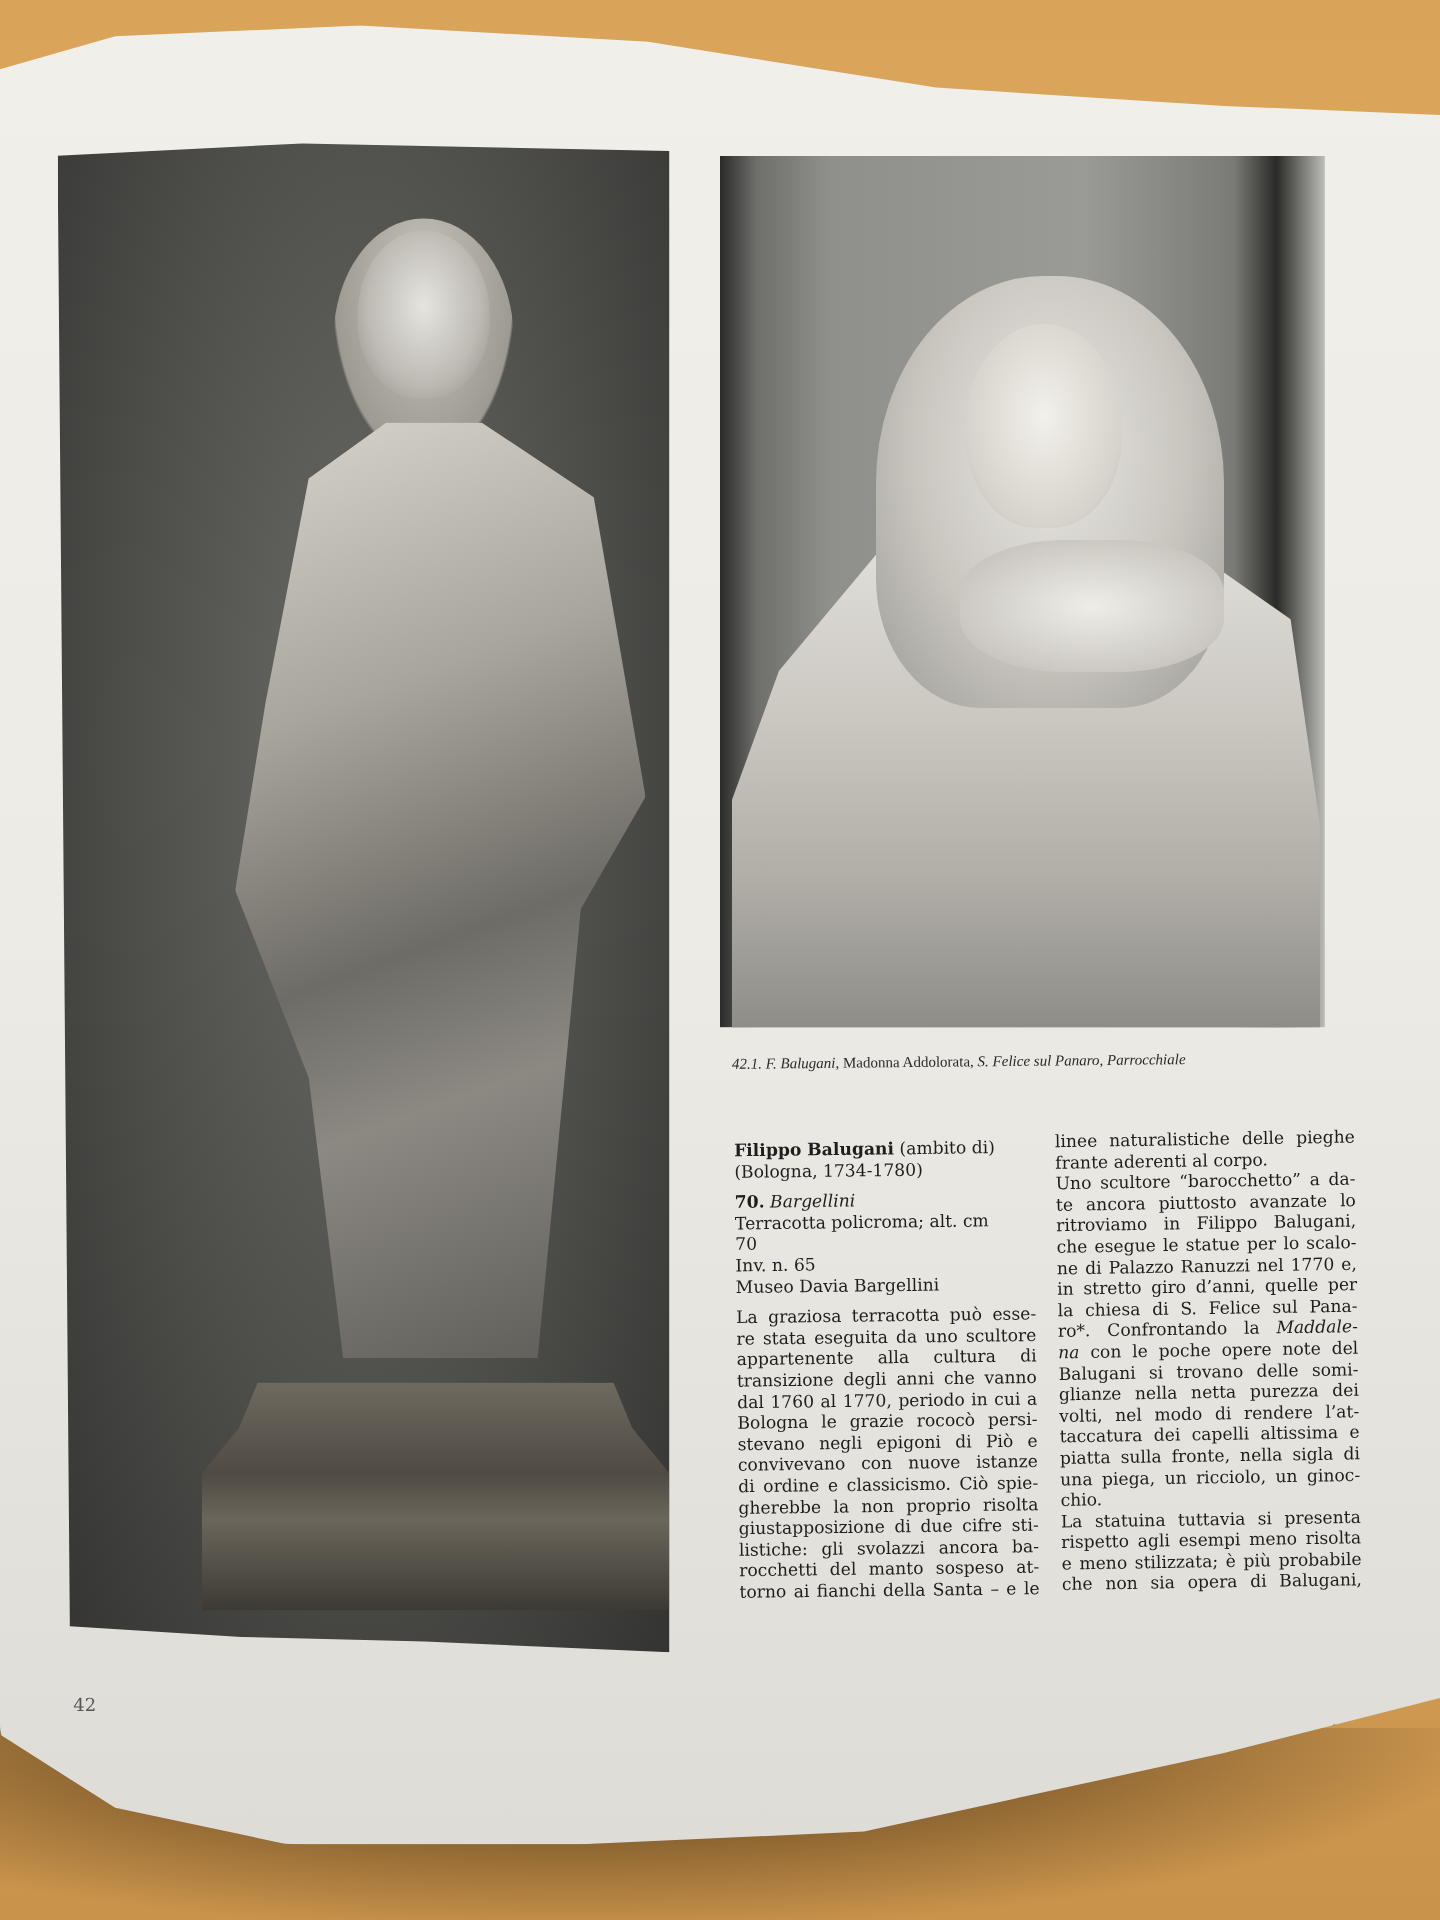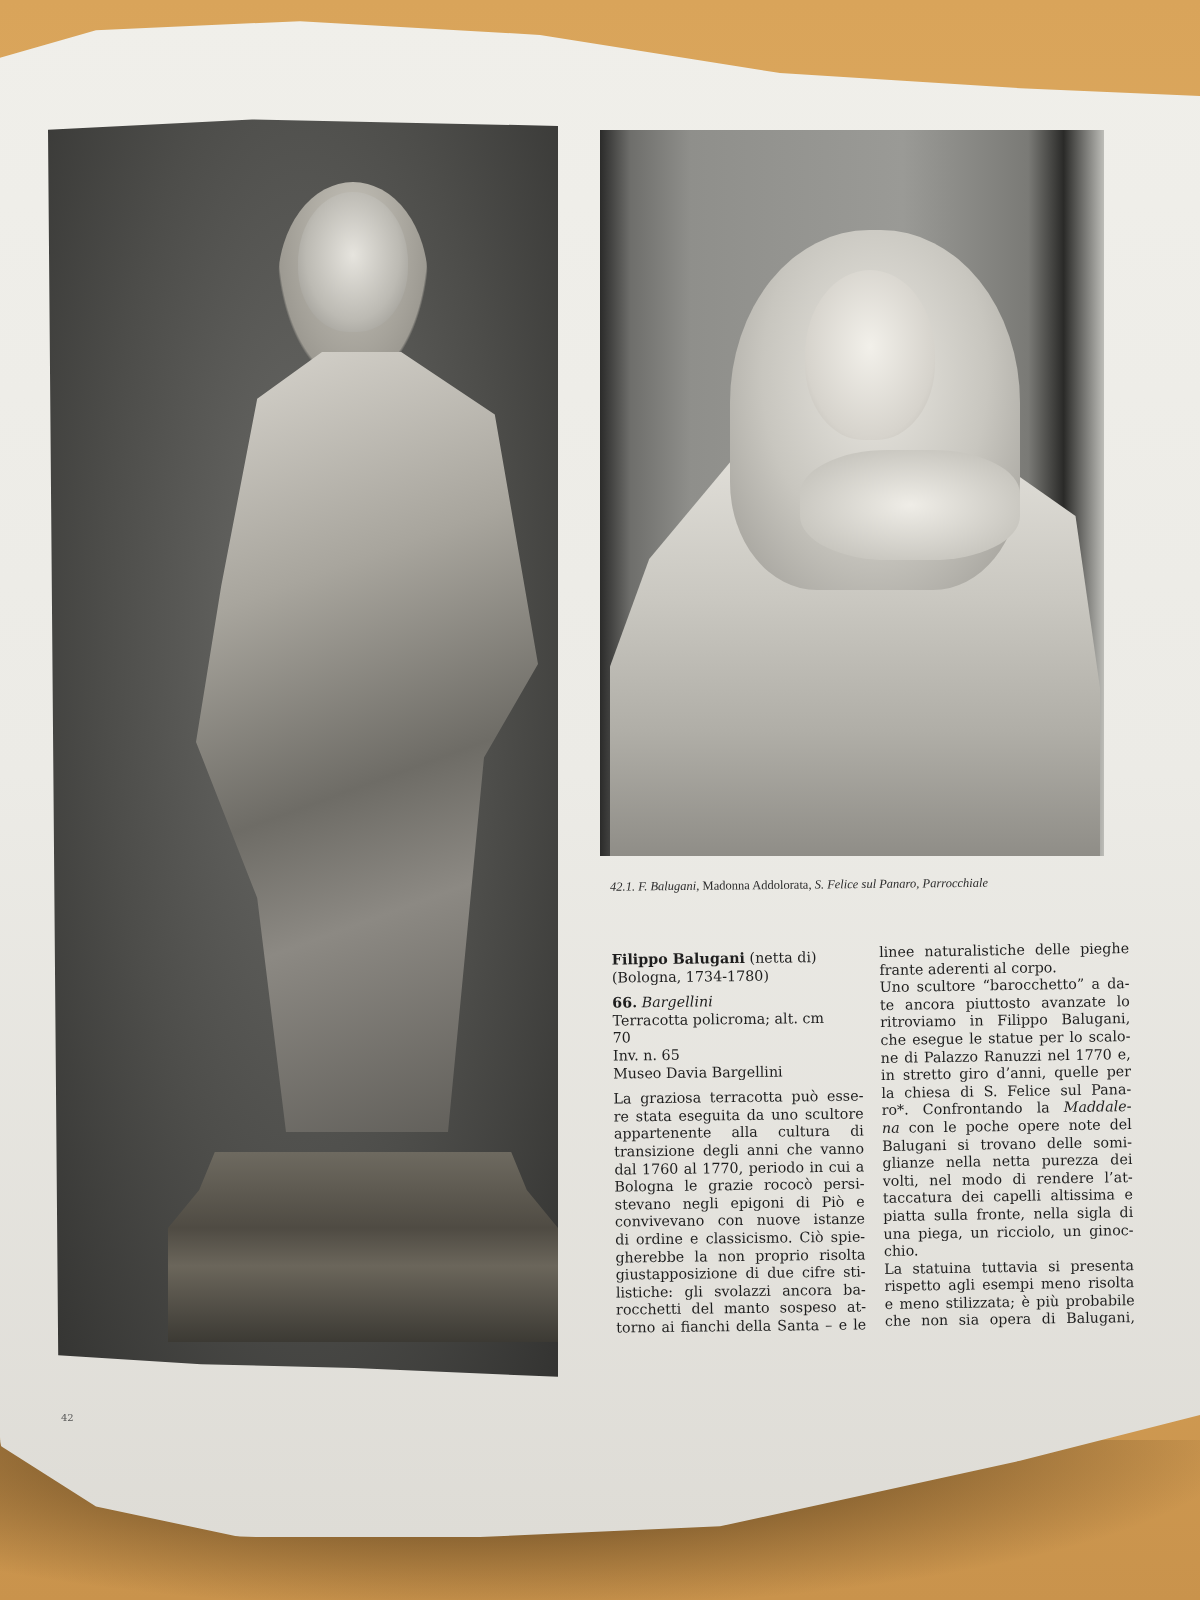--- a/index.html
+++ b/index.html
@@ -95,21 +95,21 @@
     .col-1 { left: 614px; top: 938px; transform: rotate(-0.7deg); }
     .col-2 { left: 882px; top: 930px; transform: rotate(-0.9deg); }
     .col p.line { white-space: nowrap; text-align: justify; text-align-last: justify; overflow: hidden; }
     .col p.line.last { text-align-last: left; }
     .col .gap { height: 8px; }
     .col b { font-weight: bold; }
     .col i { font-style: italic; }
 
     .page-num-left {
       position: absolute; left: 61px; top: 1400px;
-      font-family: "DejaVu Serif", serif; font-size: 10px; color: #555;
+      font-family: "DejaVu Serif", serif; font-size: 15px; color: #555;
     }
     .page-num-right {
       position: absolute; left: 1108px; top: 1424px;
       font-family: "DejaVu Serif", serif; font-size: 13px; color: #222;
     }
   </style>
 </head>
 <body>
 
 <div class="desk-shadow"></div>
@@ -136,26 +136,26 @@
     <i>42.1.</i>
     <i>F. Balugani</i>,
     <span>Madonna Addolorata,</span>
     <i>S. Felice sul Panaro,</i>
     <i>Parrocchiale</i>
   </div>
 
   <div class="col col-1">
     <p class="line last">
       <b>Filippo Balugani</b>
-      <span>(netta di)</span>
+      <span>(ambito di)</span>
     </p>
     <p class="line last">(Bologna, 1734-1780)</p>
     <div class="gap"></div>
     <p class="line last">
-      <b>66.</b>
+      <b>70.</b>
       <i>Bargellini</i>
     </p>
     <p class="line last">Terracotta policroma; alt. cm</p>
     <p class="line last">70</p>
     <p class="line last">Inv. n. 65</p>
     <p class="line last">Museo Davia Bargellini</p>
     <div class="gap"></div>
     <p class="line">La graziosa terracotta può esse-</p>
     <p class="line">re stata eseguita da uno scultore</p>
     <p class="line">appartenente alla cultura di</p>

